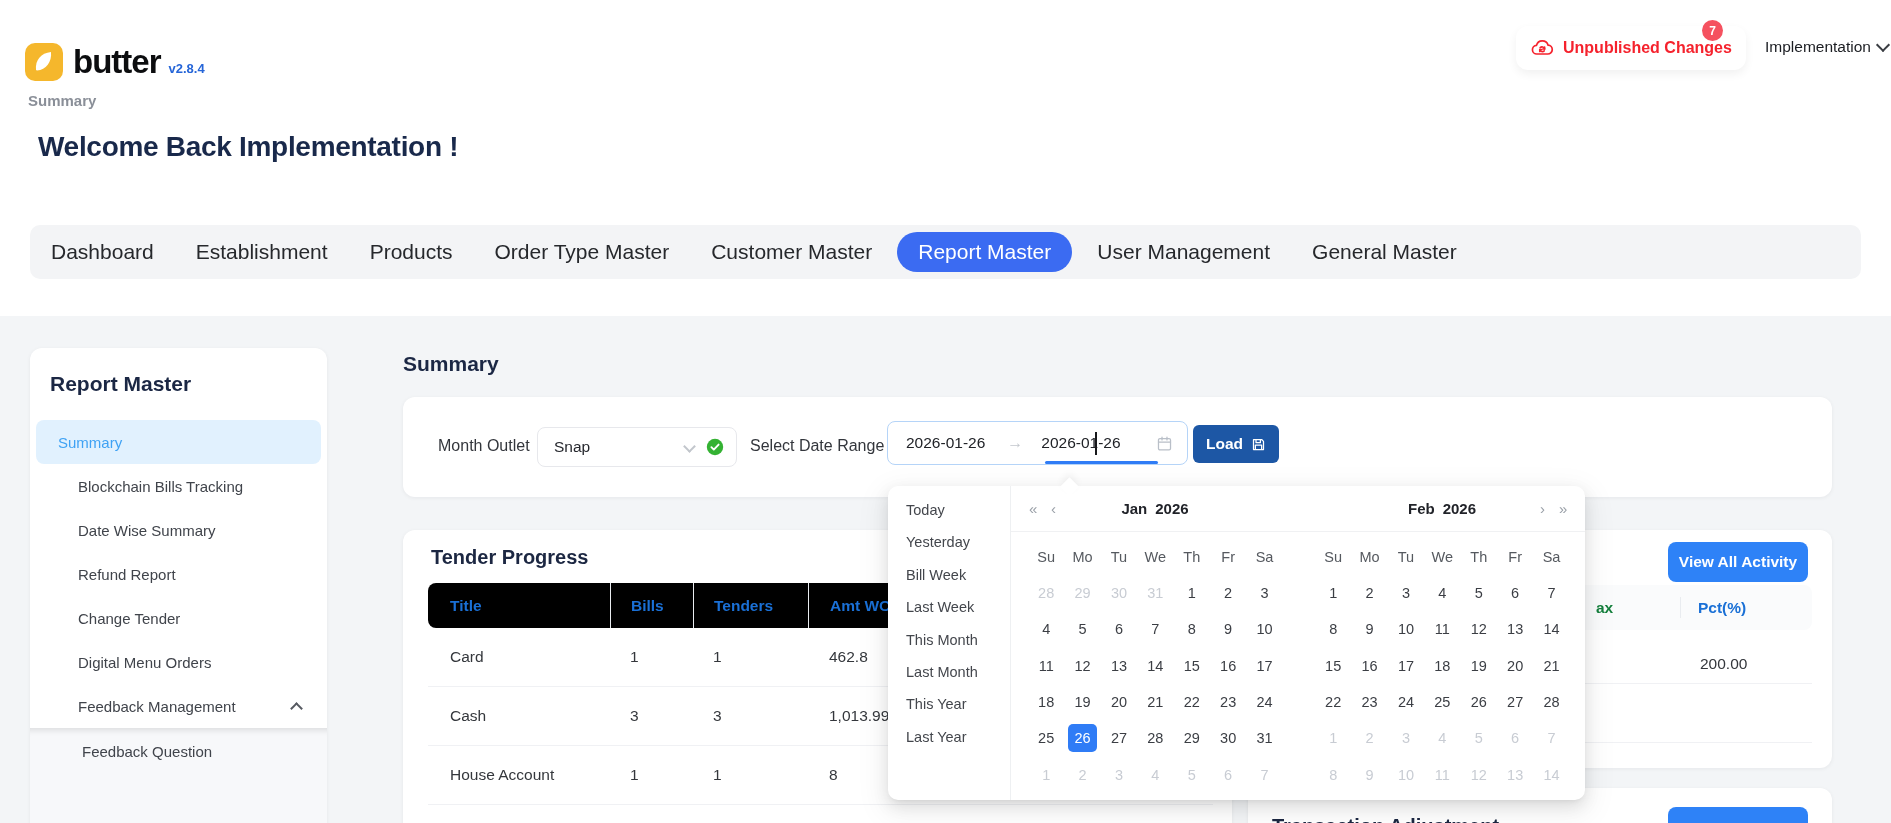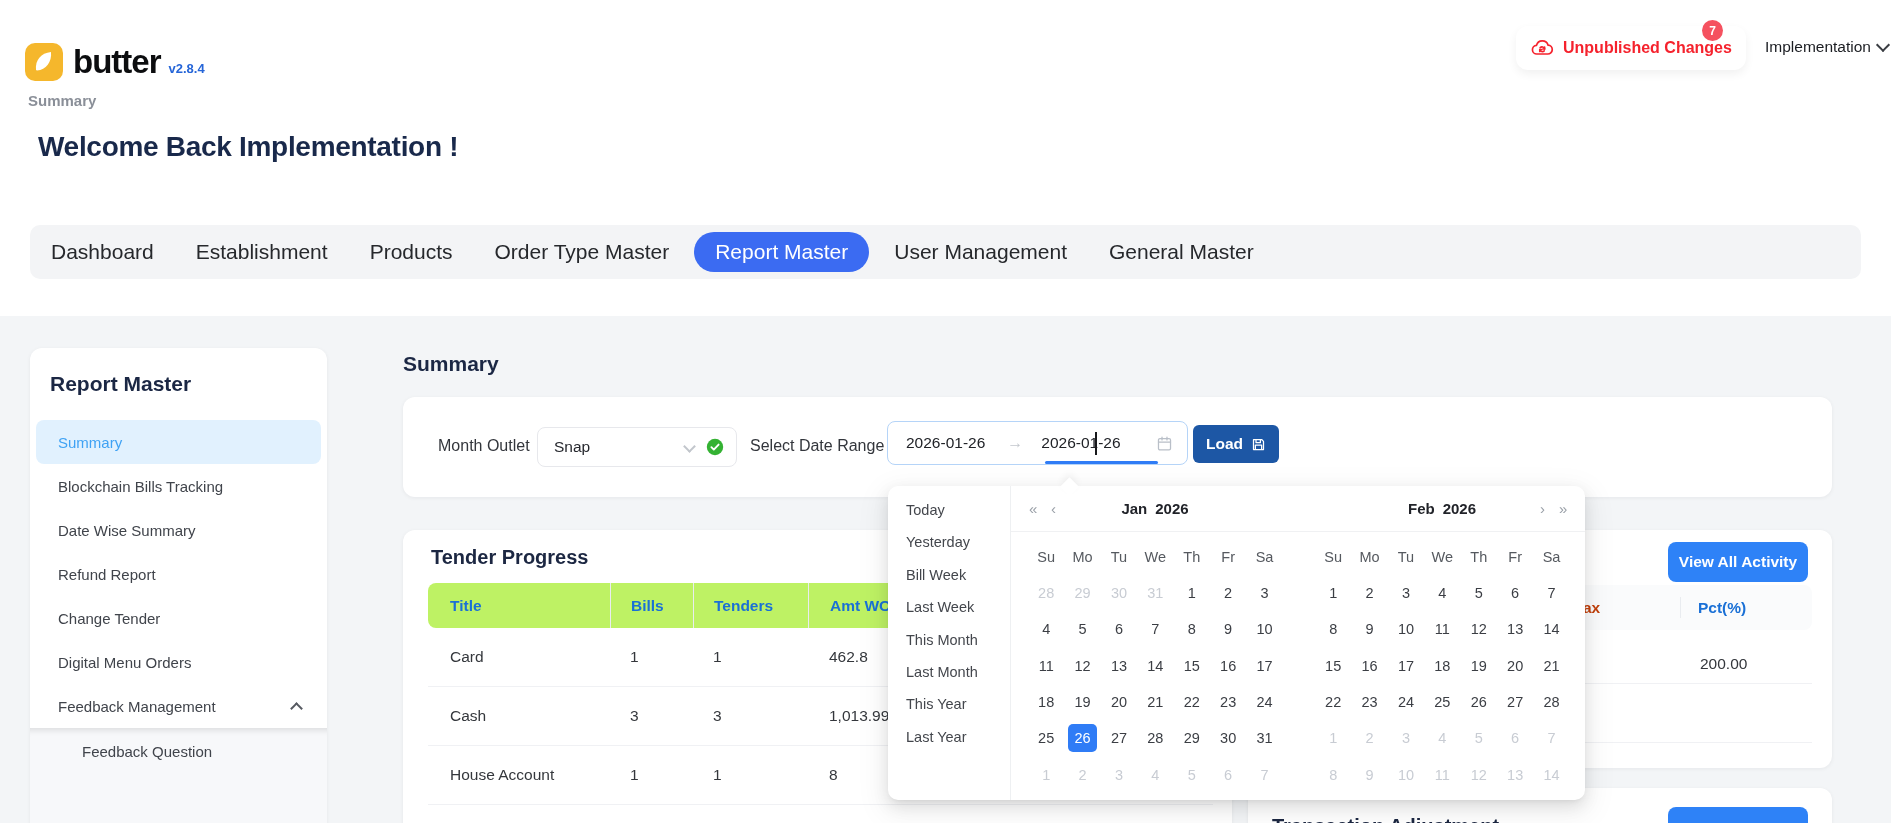--- a/index.html
+++ b/index.html
@@ -30,21 +30,21 @@
   .tab{padding:0 21px;font-size:21px;font-weight:500;color:#26282c;line-height:54px;cursor:pointer;white-space:nowrap;}
   .tab-active{background:#3b6bf2;color:#ffffff;line-height:40px;height:40px;border-radius:21px;margin:0 4px;}
   
   .content-bg{position:absolute;left:0;top:316px;width:1891px;height:507px;background:#f3f5f7;z-index:0;}
   
   .sidebar{position:absolute;left:30px;top:348px;width:297px;height:560px;background:#fff;border-radius:12px;
            box-shadow:0 1px 4px rgba(16,24,40,.06);z-index:4;overflow:hidden;}
   .side-title{margin:0;padding:22px 0 0 20px;font-size:21px;font-weight:800;color:#1b2744;line-height:28px;}
   .side-menu{margin-top:22px;}
   .side-item{height:44px;display:flex;align-items:center;justify-content:space-between;
-             padding:0 26px 0 28px;font-size:15px;color:#40444b;cursor:pointer;}
+             padding:0 26px 0 28px;font-size:15px;color:#40444b;cursor:pointer;margin-left:20px;}
   .side-active{background:#e1f1fe;color:#3fa2f4;border-radius:8px;margin:0 6px;padding:0 20px 0 22px;font-weight:500;}
   .chev-up{width:7px;height:7px;border-right:2px solid #565a61;border-bottom:2px solid #565a61;
            display:inline-block;transform:rotate(-135deg);margin-top:5px;}
   .side-submenu{margin-top:0;background:#f7f8fa;box-shadow:inset 0 8px 6px -6px rgba(0,0,0,.12);
                 padding-top:2px;min-height:160px;}
   .side-sub-item{height:44px;line-height:44px;padding-left:52px;font-size:15px;color:#40444b;cursor:pointer;}
   
   .main-title{position:absolute;left:403px;top:352px;margin:0;font-size:21px;font-weight:800;color:#1b2744;z-index:4;}
   .card{position:absolute;background:#fff;border-radius:12px;box-shadow:0 1px 4px rgba(16,24,40,.06);z-index:4;}
   .filter-card{left:403px;top:397px;width:1429px;height:100px;}
@@ -62,35 +62,35 @@
   .range-spacer{flex:1;}
   .active-bar{position:absolute;left:157px;bottom:0;width:113px;height:3px;background:#2f7cf6;border-radius:2px;}
   .caret-line{position:absolute;left:207px;top:10px;width:1.5px;height:23px;background:#17181b;}
   .load-btn{position:absolute;left:790px;top:28px;width:86px;height:38px;background:#1d57a5;border:none;border-radius:6px;
             color:#fff;font-size:15.5px;font-weight:600;display:flex;align-items:center;justify-content:center;gap:8px;
             cursor:pointer;font-family:inherit;}
   
   .tender-card{left:403px;top:530px;width:829px;height:340px;}
   .card-h3{position:absolute;left:28px;top:16px;margin:0;font-size:20px;font-weight:800;color:#1c2742;}
   .t-table{position:absolute;left:25px;top:53px;width:785px;}
-  .t-head{display:flex;height:45px;background:#bef264;border-radius:8px;}
+  .t-head{display:flex;height:45px;background:#000000;border-radius:8px;}
   .t-cell{box-sizing:border-box;display:flex;align-items:center;padding-left:20px;}
   .t-col0{width:182px;padding-left:22px;}
   .t-col1{width:83px;}
   .t-col2{width:115px;}
   .t-col3{width:405px;padding-left:21px;}
   .t-head .t-cell{font-size:15.5px;font-weight:700;color:#1a70d6;}
   .t-head .t-cell + .t-cell{border-left:1px solid #e9ecf0;}
   .t-row{display:flex;height:58px;border-bottom:1px solid #f0f1f4;font-size:15.5px;color:#34373c;}
   
   .activity-card{left:1248px;top:530px;width:584px;height:238px;}
   .vab-btn{position:absolute;left:420px;top:12px;width:140px;height:40px;background:#2e82f7;border:none;border-radius:8px;
            color:#fff;font-size:15.5px;font-weight:600;cursor:pointer;font-family:inherit;}
   .b-head{position:absolute;left:20px;right:20px;top:55px;height:45px;background:#fafbfc;border-radius:8px;}
-  .b-frag{position:absolute;left:335px;top:55px;line-height:45px;font-size:15.5px;font-weight:700;color:#c2410c;}
+  .b-frag{position:absolute;left:348px;top:55px;line-height:45px;font-size:15.5px;font-weight:700;color:#15803d;}
   .b-pct{position:absolute;left:450px;top:55px;line-height:45px;font-size:15.5px;font-weight:700;color:#1a70d6;}
   .b-colsep{position:absolute;left:432px;top:67px;width:1px;height:21px;background:#e9ecf0;}
   .b-val{position:absolute;left:452px;top:125px;font-size:15.5px;color:#34373c;}
   .b-div1{position:absolute;left:20px;right:20px;top:153px;height:1px;background:#f0f1f4;}
   .b-div2{position:absolute;left:20px;right:20px;top:212px;height:1px;background:#f0f1f4;}
   
   .txn-card{left:1248px;top:788px;width:584px;height:120px;}
   .txn-title{position:absolute;left:24px;top:27px;margin:0;font-size:20px;font-weight:800;color:#1c2742;}
   .txn-btn{position:absolute;left:420px;top:19px;width:140px;height:40px;background:#2e82f7;border:none;border-radius:8px;cursor:pointer;}
   
@@ -146,20 +146,21 @@
 </div>
 
 <div class="breadcrumb">Summary</div>
 <h1 class="welcome">Welcome Back Implementation !</h1>
 
 <nav class="tabbar">
     <div class="tab">Dashboard</div>
     <div class="tab">Establishment</div>
     <div class="tab">Products</div>
     <div class="tab">Order Type Master</div>
+    <div class="tab">Customer Master</div>
     <div class="tab tab-active">Report Master</div>
     <div class="tab">User Management</div>
     <div class="tab">General Master</div>
   </nav>
 
 <div class="content-bg"></div>
 
 <aside class="sidebar">
   <h2 class="side-title">Report Master</h2>
   <div class="side-menu">

